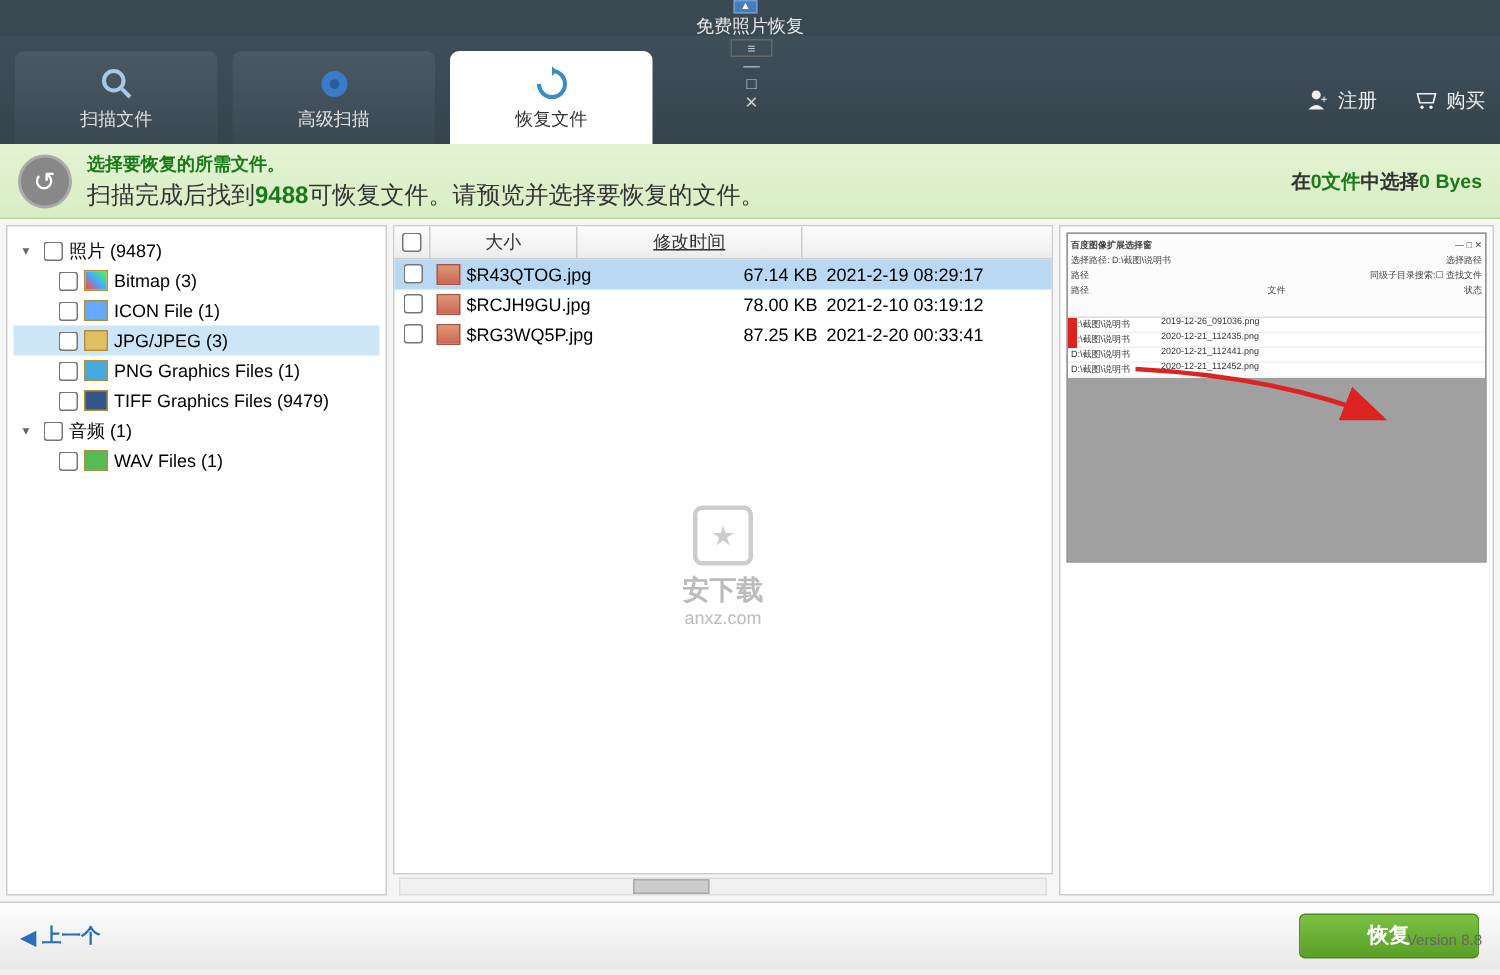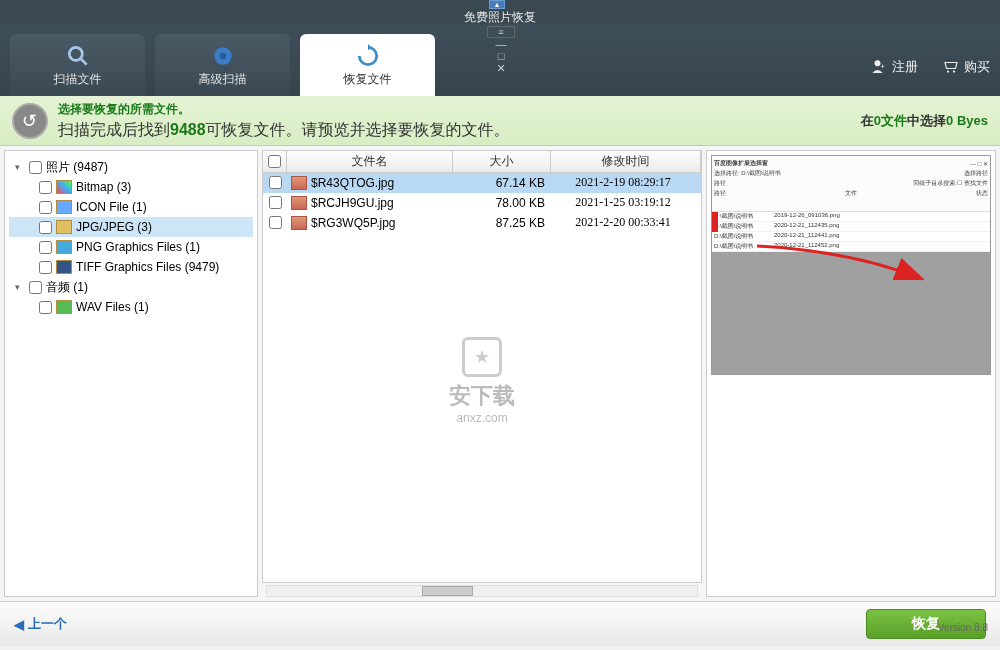--- a/index.html
+++ b/index.html
@@ -41,42 +41,42 @@
 .tree-item .ticon.png { background: #4ad; }
 .tree-item .ticon.tiff { background: #358; color:#fff; }
 .tree-item .ticon.wav { background: #5b5; }
 
 .filepane { flex: 1; background: #fff; border: 1px solid #ccc; display: flex; flex-direction: column; }
 .filehead { height: 22px; background: linear-gradient(#fdfdfd,#ececec); border-bottom: 1px solid #ccc; display: flex; font-size: 12px; }
 .filehead .col { border-right: 1px solid #ccc; display: flex; align-items: center; justify-content: center; color: #333; }
 .filehead .chk { width: 24px; }
 .filehead .fn { flex: 1; }
 .filehead .sz { width: 98px; }
-.filehead .dt { width: 150px; }
+.filehead .dt { width: 150px; text-decoration: underline; }
 .filerow { height: 20px; display: flex; align-items: center; font-size: 12px; cursor: pointer; border-bottom: 1px solid transparent; }
 .filerow.sel { background: #b8d8f4; }
 .filerow .chk { width: 24px; display: flex; justify-content: center; }
 .filerow .thumb { width: 16px; height: 14px; background: linear-gradient(#d97,#c65); margin-right: 4px; border: 1px solid #a54; }
 .filerow .fn { flex: 1; display: flex; align-items: center; padding-left: 4px; }
 .filerow .sz { width: 98px; text-align: right; padding-right: 6px; }
-.filerow .dt { width: 150px; text-align: center; padding-right: 6px; font-family: Liberation Serif, serif; }
+.filerow .dt { width: 150px; text-align: left; padding-right: 6px; }
 
 .preview { width: 290px; background: #fff; border: 1px solid #ccc; padding: 4px; display: flex; flex-direction: column; }
 .preview-img { width: 100%; height: 220px; background: #a0a0a0; position: relative; border: 1px solid #999; }
 .preview-top { height: 56px; background: #fbfbfb; font-size: 6px; color: #444; padding: 2px; border-bottom: 1px solid #ddd; }
 .preview-top .ptrow { display: flex; justify-content: space-between; height: 10px; align-items: center; }
 .preview-list { position: absolute; top: 56px; left: 0; right: 0; font-size: 6px; color: #333; background: #fff; }
 .preview-list .plrow { display: flex; height: 10px; border-bottom: 1px solid #f0f0f0; padding: 0 2px; }
 .preview-list .plrow .c1 { width: 60px; overflow: hidden; }
 .preview-list .plrow .c2 { flex: 1; }
 .preview-list .redstrip { position: absolute; left: 0; top: 0; width: 6px; background: #d22; }
 .arrow { position: absolute; top: 85px; left: 40px; width: 180px; height: 50px; }
 .arrow svg { width: 100%; height: 100%; }
 .watermark { position: absolute; left: 50%; top: 50%; transform: translate(-50%,-30px); text-align: center; color: #bbb; pointer-events: none; }
-.watermark .wm1 { font-size: 22px; font-weight: bold; }
+.watermark .wm1 { font-size: 18px; font-weight: bold; }
 .watermark .wm2 { font-size: 12px; text-align: center; }
 .wm-lock { width: 40px; height: 40px; border: 3px solid #ccc; border-radius: 6px; margin: 0 auto 4px; position: relative; }
 .wm-lock::before { content: "★"; color: #ccc; font-size: 18px; position: absolute; left: 50%; top: 50%; transform: translate(-50%,-50%); }
 
 .scroll-track { height: 12px; background: #f0f0f0; margin: 2px 4px 0; border: 1px solid #ddd; position: relative; }
 .scroll-thumb { position: absolute; left: 36%; width: 12%; height: 100%; background: #ccc; border: 1px solid #aaa; }
 
 .footer { height: 45px; background: linear-gradient(#fdfdfd,#e8e8e8); border-top: 1px solid #ccc; display: flex; align-items: center; padding: 0 14px; }
 .prev-btn { color: #2a6db8; font-size: 13px; cursor: pointer; font-weight: bold; display: flex; align-items: center; gap: 4px; }
 .recover-btn { margin-left: auto; width: 120px; height: 30px; background: linear-gradient(#7bc143,#5aa028); border: 1px solid #4a8a20; border-radius: 4px; color: #fff; font-size: 14px; font-weight: bold; cursor: pointer; }
@@ -203,21 +203,20 @@
         </div>
       </div>
   </div>
 
   <div style="flex:1;display:flex;flex-direction:column;">
     <div class="filepane" style="flex:1;position:relative;">
       <div class="filehead">
         <div class="col chk">
             <input type="checkbox" style="">
           </div>
-        <div class="col fn">文件名</div>
         <div class="col sz">大小</div>
         <div class="col dt">修改时间</div>
       </div>
       <div id="file-rows">
           <div class="filerow sel">
             <div class="chk">
               <input type="checkbox" style="">
             </div>
             <div class="fn">
               <span class="thumb"></span>
@@ -228,21 +227,21 @@
           </div>
           <div class="filerow">
             <div class="chk">
               <input type="checkbox" style="">
             </div>
             <div class="fn">
               <span class="thumb"></span>
               <span>$RCJH9GU.jpg</span>
             </div>
             <div class="sz">78.00 KB</div>
-            <div class="dt">2021-1-25 03:19:12</div>
+            <div class="dt">2021-2-10 03:19:12</div>
           </div>
           <div class="filerow">
             <div class="chk">
               <input type="checkbox" style="">
             </div>
             <div class="fn">
               <span class="thumb"></span>
               <span>$RG3WQ5P.jpg</span>
             </div>
             <div class="sz">87.25 KB</div>

